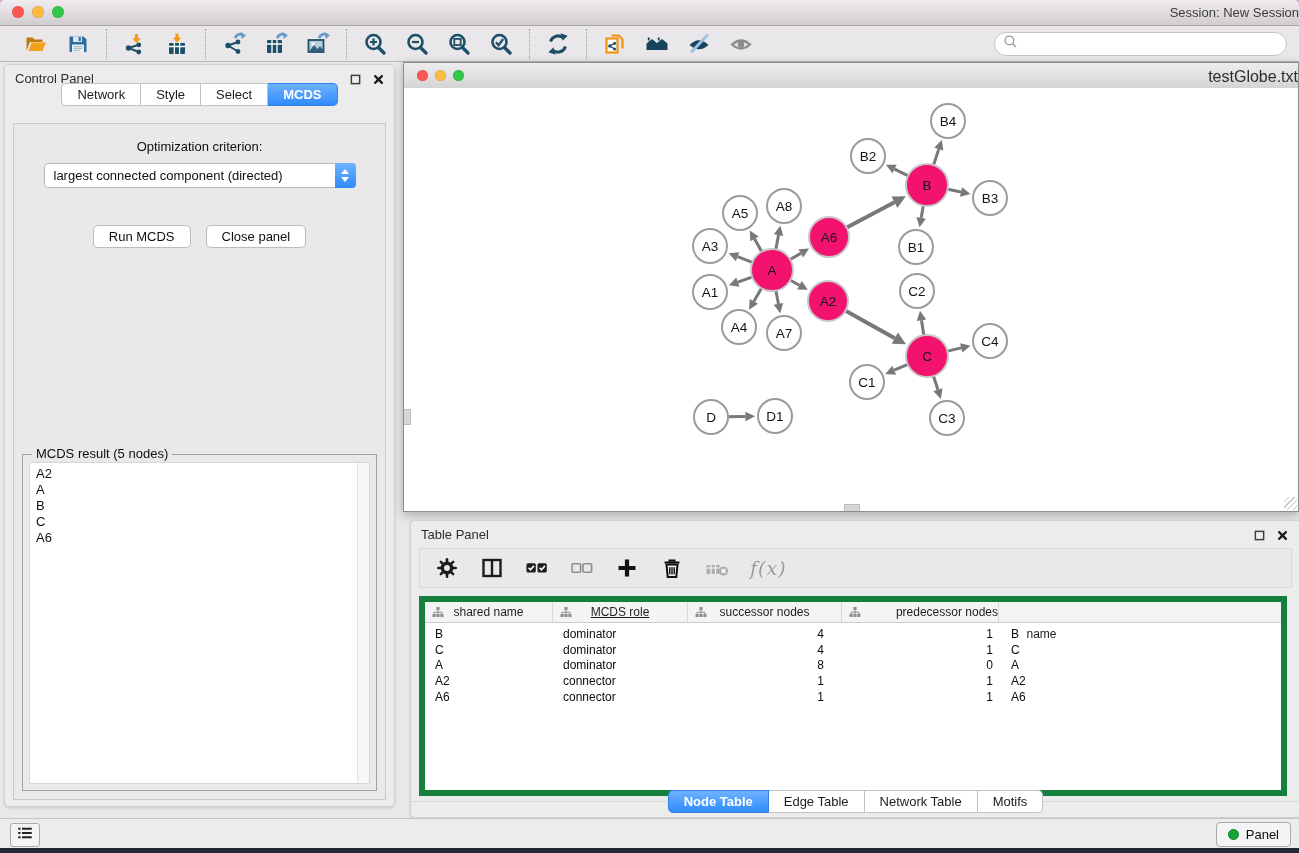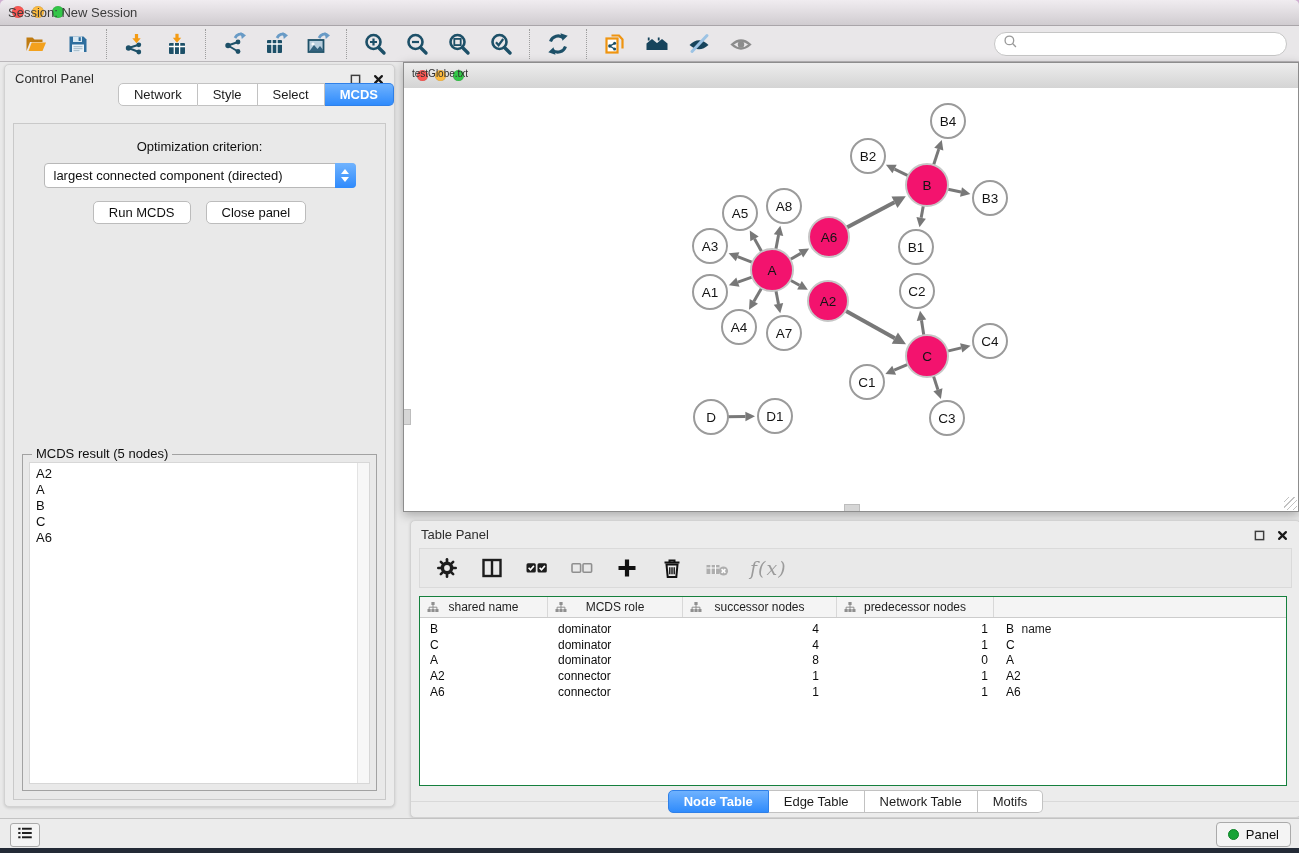--- a/index.html
+++ b/index.html
@@ -6,85 +6,85 @@
   body{font-family:"Liberation Sans",sans-serif;background:#444;}
   #root{position:relative;width:1299px;height:853px;background:#e9e9e9;overflow:hidden;}
   .desktop-top{position:absolute;top:0;left:0;right:0;height:5px;background:#cfaed0;}
 
   
   .titlebar{position:absolute;top:0;left:0;right:0;height:25px;
     background:linear-gradient(#f0ecf0,#e2dee2 45%,#d0ccd0);
     border-bottom:1px solid #a9a5a9;border-radius:5px 5px 0 0;}
   .traffic{position:absolute;top:6px;left:12px;display:flex;gap:8px;}
   .light{width:12px;height:12px;border-radius:50%;box-shadow:inset 0 0 1px rgba(0,0,0,.35);}
-  .title-text{position:absolute;left:8px;right:0;top:5px;text-align:left;font-size:13px;color:#3c3c3c;}
+  .title-text{position:absolute;left:0;right:0;top:5px;text-align:right;font-size:13px;color:#3c3c3c;}
 
   
   .toolbar{position:absolute;top:26px;left:0;right:0;height:36px;background:#e9e7e9;
     border-bottom:1px solid #bab7ba;display:flex;align-items:center;padding:0 8px;box-sizing:border-box;}
   .tgroup{display:flex;align-items:center;gap:16px;padding:0 15px;height:30px;}
   .tgroup + .tgroup{border-left:1px dotted #9d9d9d;}
   .tbicon{width:26px;height:26px;display:flex;align-items:center;justify-content:center;cursor:default;}
   .searchbox{margin-left:auto;margin-right:4px;width:293px;height:24px;background:#fff;
     border:1px solid #c6c6c6;border-radius:13px;display:flex;align-items:center;padding:0 8px;box-sizing:border-box;}
   .searchbox input{border:none;outline:none;flex:1;font-size:13px;background:transparent;margin-left:5px;font-family:"Liberation Sans",sans-serif;}
 
   
   .floatpanel{position:absolute;background:#ececec;border:1px solid #d2d2d2;border-radius:5px;box-shadow:0 1px 3px rgba(0,0,0,.15);}
   .panel-title{position:absolute;left:10px;top:6px;font-size:13px;color:#2e2e2e;text-align:center;}
   .winbtns{position:absolute;top:8px;display:flex;gap:11px;align-items:center;}
   .winbtn{width:12px;height:12px;display:flex;align-items:center;justify-content:center;cursor:default;}
 
   
   #control-panel{left:4px;top:64px;width:389px;height:741px;}
   #control-panel .winbtns{right:10px;}
-  .cptabs{position:absolute;top:18px;left:0;right:0;display:flex;justify-content:flex-end;}
+  .cptabs{position:absolute;top:18px;left:0;right:0;display:flex;justify-content:center;}
   .seg{height:21px;line-height:21px;padding:0 15px;background:#fff;border:1px solid #c2c2c2;border-left:none;
     font-size:13px;color:#1c1c1c;cursor:default;}
   .seg:first-child{border-left:1px solid #c2c2c2;border-radius:5px 0 0 5px;}
   .seg:last-child{border-radius:0 5px 5px 0;}
   .seg.active{background:linear-gradient(#6fb2fe,#2f8bfc);border-color:#2f80e8;color:#fff;font-weight:bold;}
   .cpcontent{position:absolute;left:8px;right:8px;top:58px;bottom:6px;background:#e9e9e9;border:1px solid #c9c9c9;}
   .opt-label{margin-top:15px;text-align:center;font-size:13px;color:#0f0f0f;}
   .selectbox{position:relative;margin:9px auto 0;width:312px;height:25px;background:#fff;border:1px solid #b8b8b8;
     border-radius:4px;box-sizing:border-box;font-size:13px;line-height:23px;padding-left:9px;color:#0f0f0f;cursor:default;}
   .stepper{position:absolute;right:-1px;top:-1px;width:21px;height:25px;border-radius:0 4px 4px 0;
     background:linear-gradient(#70b3fe,#2e8afc);display:flex;flex-direction:column;align-items:center;justify-content:center;gap:3px;}
   .stepper .up{width:0;height:0;border-left:4px solid transparent;border-right:4px solid transparent;border-bottom:5px solid #fff;}
   .stepper .down{width:0;height:0;border-left:4px solid transparent;border-right:4px solid transparent;border-top:5px solid #fff;}
   .btnrow{margin-top:13px;display:flex;justify-content:center;gap:15px;}
   .pbtn{height:23px;line-height:21px;padding:0 15px;background:#fff;border:1px solid #bcbcbc;border-radius:5px;
-    font-size:13px;color:#0f0f0f;cursor:default;}
+    font-size:13px;color:#0f0f0f;cursor:default;margin-top:24px;}
   .resultgroup{position:absolute;left:8px;right:8px;top:330px;bottom:8px;border:1px solid #a2a2a2;}
   .resultgroup .gtitle{position:absolute;top:-9px;left:9px;background:#e9e9e9;padding:0 4px;font-size:13px;color:#0f0f0f;}
   .resultlist{position:absolute;left:6px;right:6px;top:7px;bottom:6px;background:#fff;border:1px solid #d7d7d7;overflow:hidden;}
   .resultlist .items{padding:3px 0 0 6px;font-size:13px;color:#0f0f0f;line-height:16px;}
   .scrolltrack{position:absolute;right:0;top:0;bottom:0;width:11px;background:#f7f7f7;border-left:1px solid #e3e3e3;}
 
   
   #network-window{position:absolute;left:403px;top:62px;width:896px;height:450px;background:#fff;
     border:1px solid #8d8d8d;box-shadow:0 3px 10px rgba(0,0,0,.28);box-sizing:border-box;}
   .mtitle{position:relative;height:25px;background:linear-gradient(#ededed,#d4d4d4);border-bottom:1px solid #afafaf;}
   .mtitle .traffic{top:7px;left:13px;gap:7px;}
   .mtitle .light{width:11px;height:11px;}
-  .mtitle .title-text{top:5px;font-size:10px;color:#2e2e2e;}
+  .mtitle .title-text{top:5px;font-size:16px;color:#2e2e2e;}
   .netcanvas{position:absolute;left:0;right:0;top:25px;bottom:0;background:#fff;overflow:hidden;}
   .hsplit-left{position:absolute;left:0;top:346px;width:6px;height:14px;background:#d6d6d6;border:1px solid #bdbdbd;border-left:none;}
   .hsplit-bottom{position:absolute;left:440px;bottom:0;width:14px;height:6px;background:#d6d6d6;border:1px solid #bdbdbd;border-bottom:none;}
   .grip{position:absolute;right:1px;bottom:1px;width:13px;height:13px;
     background:repeating-linear-gradient(135deg,transparent 0 3px,#c2c2c2 3px 4px);}
 
   
   #table-panel{left:410px;top:520px;width:889px;height:296px;}
   #table-panel .winbtns{right:12px;}
   .tp-toolbar{position:absolute;left:8px;right:8px;top:27px;height:40px;background:#e9e9e9;border:1px solid #dadada;
     display:flex;align-items:center;gap:21px;padding:0 15px;box-sizing:border-box;}
   .tp-toolbar .tbicon{width:24px;height:24px;}
   .fx{font-family:"DejaVu Serif",serif;font-style:italic;font-size:19px;color:#9b9b9b;letter-spacing:1px;}
-  .tp-table{position:absolute;left:8px;right:13px;top:75px;height:188px;background:#fff;border:1px solid #15803d;overflow:hidden;}
+  .tp-table{position:absolute;left:8px;right:13px;top:75px;height:188px;background:#fff;border:6px solid #15803d;overflow:hidden;}
   .thead{display:flex;height:20px;background:#f4f4f4;border-bottom:1px solid #cccccc;}
   .th{position:relative;display:flex;align-items:center;justify-content:center;box-sizing:border-box;
     border-right:1px solid #d8d8d8;font-size:12px;color:#1e1e1e;}
   .th .colicon{position:absolute;left:7px;top:4px;}
   .tbody{padding-top:3px;}
   .trow{display:flex;height:15.8px;align-items:center;font-size:12px;color:#0c0c0c;}
   .td{box-sizing:border-box;white-space:nowrap;overflow:hidden;}
   .tp-tabs{position:absolute;left:0;right:0;top:269px;display:flex;justify-content:center;}
   .statusline{position:absolute;left:0;right:0;top:280px;border-top:1px solid #d9d9d9;}
 
@@ -526,41 +526,41 @@
           <div class="th" style="width: 128px;">
             <span class="colicon"><svg viewBox="0 0 12 11" width="12" height="12">
                 <rect x="4.4" y="0.5" width="3.2" height="3" fill="#8f8f8f"></rect>
                 <rect x="0.5" y="7.5" width="3.2" height="3" fill="#8f8f8f"></rect>
                 <rect x="4.4" y="7.5" width="3.2" height="3" fill="#8f8f8f"></rect>
                 <rect x="8.3" y="7.5" width="3.2" height="3" fill="#8f8f8f"></rect>
                 <path d="M6 3.5v2.2M2.1 7.5V5.7h7.8v1.8M6 5.7v1.8" fill="none" stroke="#8f8f8f" stroke-width="1"></path>
               </svg></span>
             <span>shared name</span>
           </div>
-          <div class="th" style="width: 135px;">
+          <div class="th" style="width: 135px; text-decoration: underline;">
             <span class="colicon"><svg viewBox="0 0 12 11" width="12" height="12">
                 <rect x="4.4" y="0.5" width="3.2" height="3" fill="#8f8f8f"></rect>
                 <rect x="0.5" y="7.5" width="3.2" height="3" fill="#8f8f8f"></rect>
                 <rect x="4.4" y="7.5" width="3.2" height="3" fill="#8f8f8f"></rect>
                 <rect x="8.3" y="7.5" width="3.2" height="3" fill="#8f8f8f"></rect>
                 <path d="M6 3.5v2.2M2.1 7.5V5.7h7.8v1.8M6 5.7v1.8" fill="none" stroke="#8f8f8f" stroke-width="1"></path>
               </svg></span>
             <span>MCDS role</span>
           </div>
           <div class="th" style="width: 154px; text-align: center;">
             <span class="colicon"><svg viewBox="0 0 12 11" width="12" height="12">
                 <rect x="4.4" y="0.5" width="3.2" height="3" fill="#8f8f8f"></rect>
                 <rect x="0.5" y="7.5" width="3.2" height="3" fill="#8f8f8f"></rect>
                 <rect x="4.4" y="7.5" width="3.2" height="3" fill="#8f8f8f"></rect>
                 <rect x="8.3" y="7.5" width="3.2" height="3" fill="#8f8f8f"></rect>
                 <path d="M6 3.5v2.2M2.1 7.5V5.7h7.8v1.8M6 5.7v1.8" fill="none" stroke="#8f8f8f" stroke-width="1"></path>
               </svg></span>
             <span>successor nodes</span>
           </div>
-          <div class="th" style="width: 157px;">
+          <div class="th" style="width: 157px; justify-content: flex-end;">
             <span class="colicon"><svg viewBox="0 0 12 11" width="12" height="12">
                 <rect x="4.4" y="0.5" width="3.2" height="3" fill="#8f8f8f"></rect>
                 <rect x="0.5" y="7.5" width="3.2" height="3" fill="#8f8f8f"></rect>
                 <rect x="4.4" y="7.5" width="3.2" height="3" fill="#8f8f8f"></rect>
                 <rect x="8.3" y="7.5" width="3.2" height="3" fill="#8f8f8f"></rect>
                 <path d="M6 3.5v2.2M2.1 7.5V5.7h7.8v1.8M6 5.7v1.8" fill="none" stroke="#8f8f8f" stroke-width="1"></path>
               </svg></span>
             <span>predecessor nodes</span>
           </div>
           <div class="th" style="width: 86px; margin-top: 32px;">

